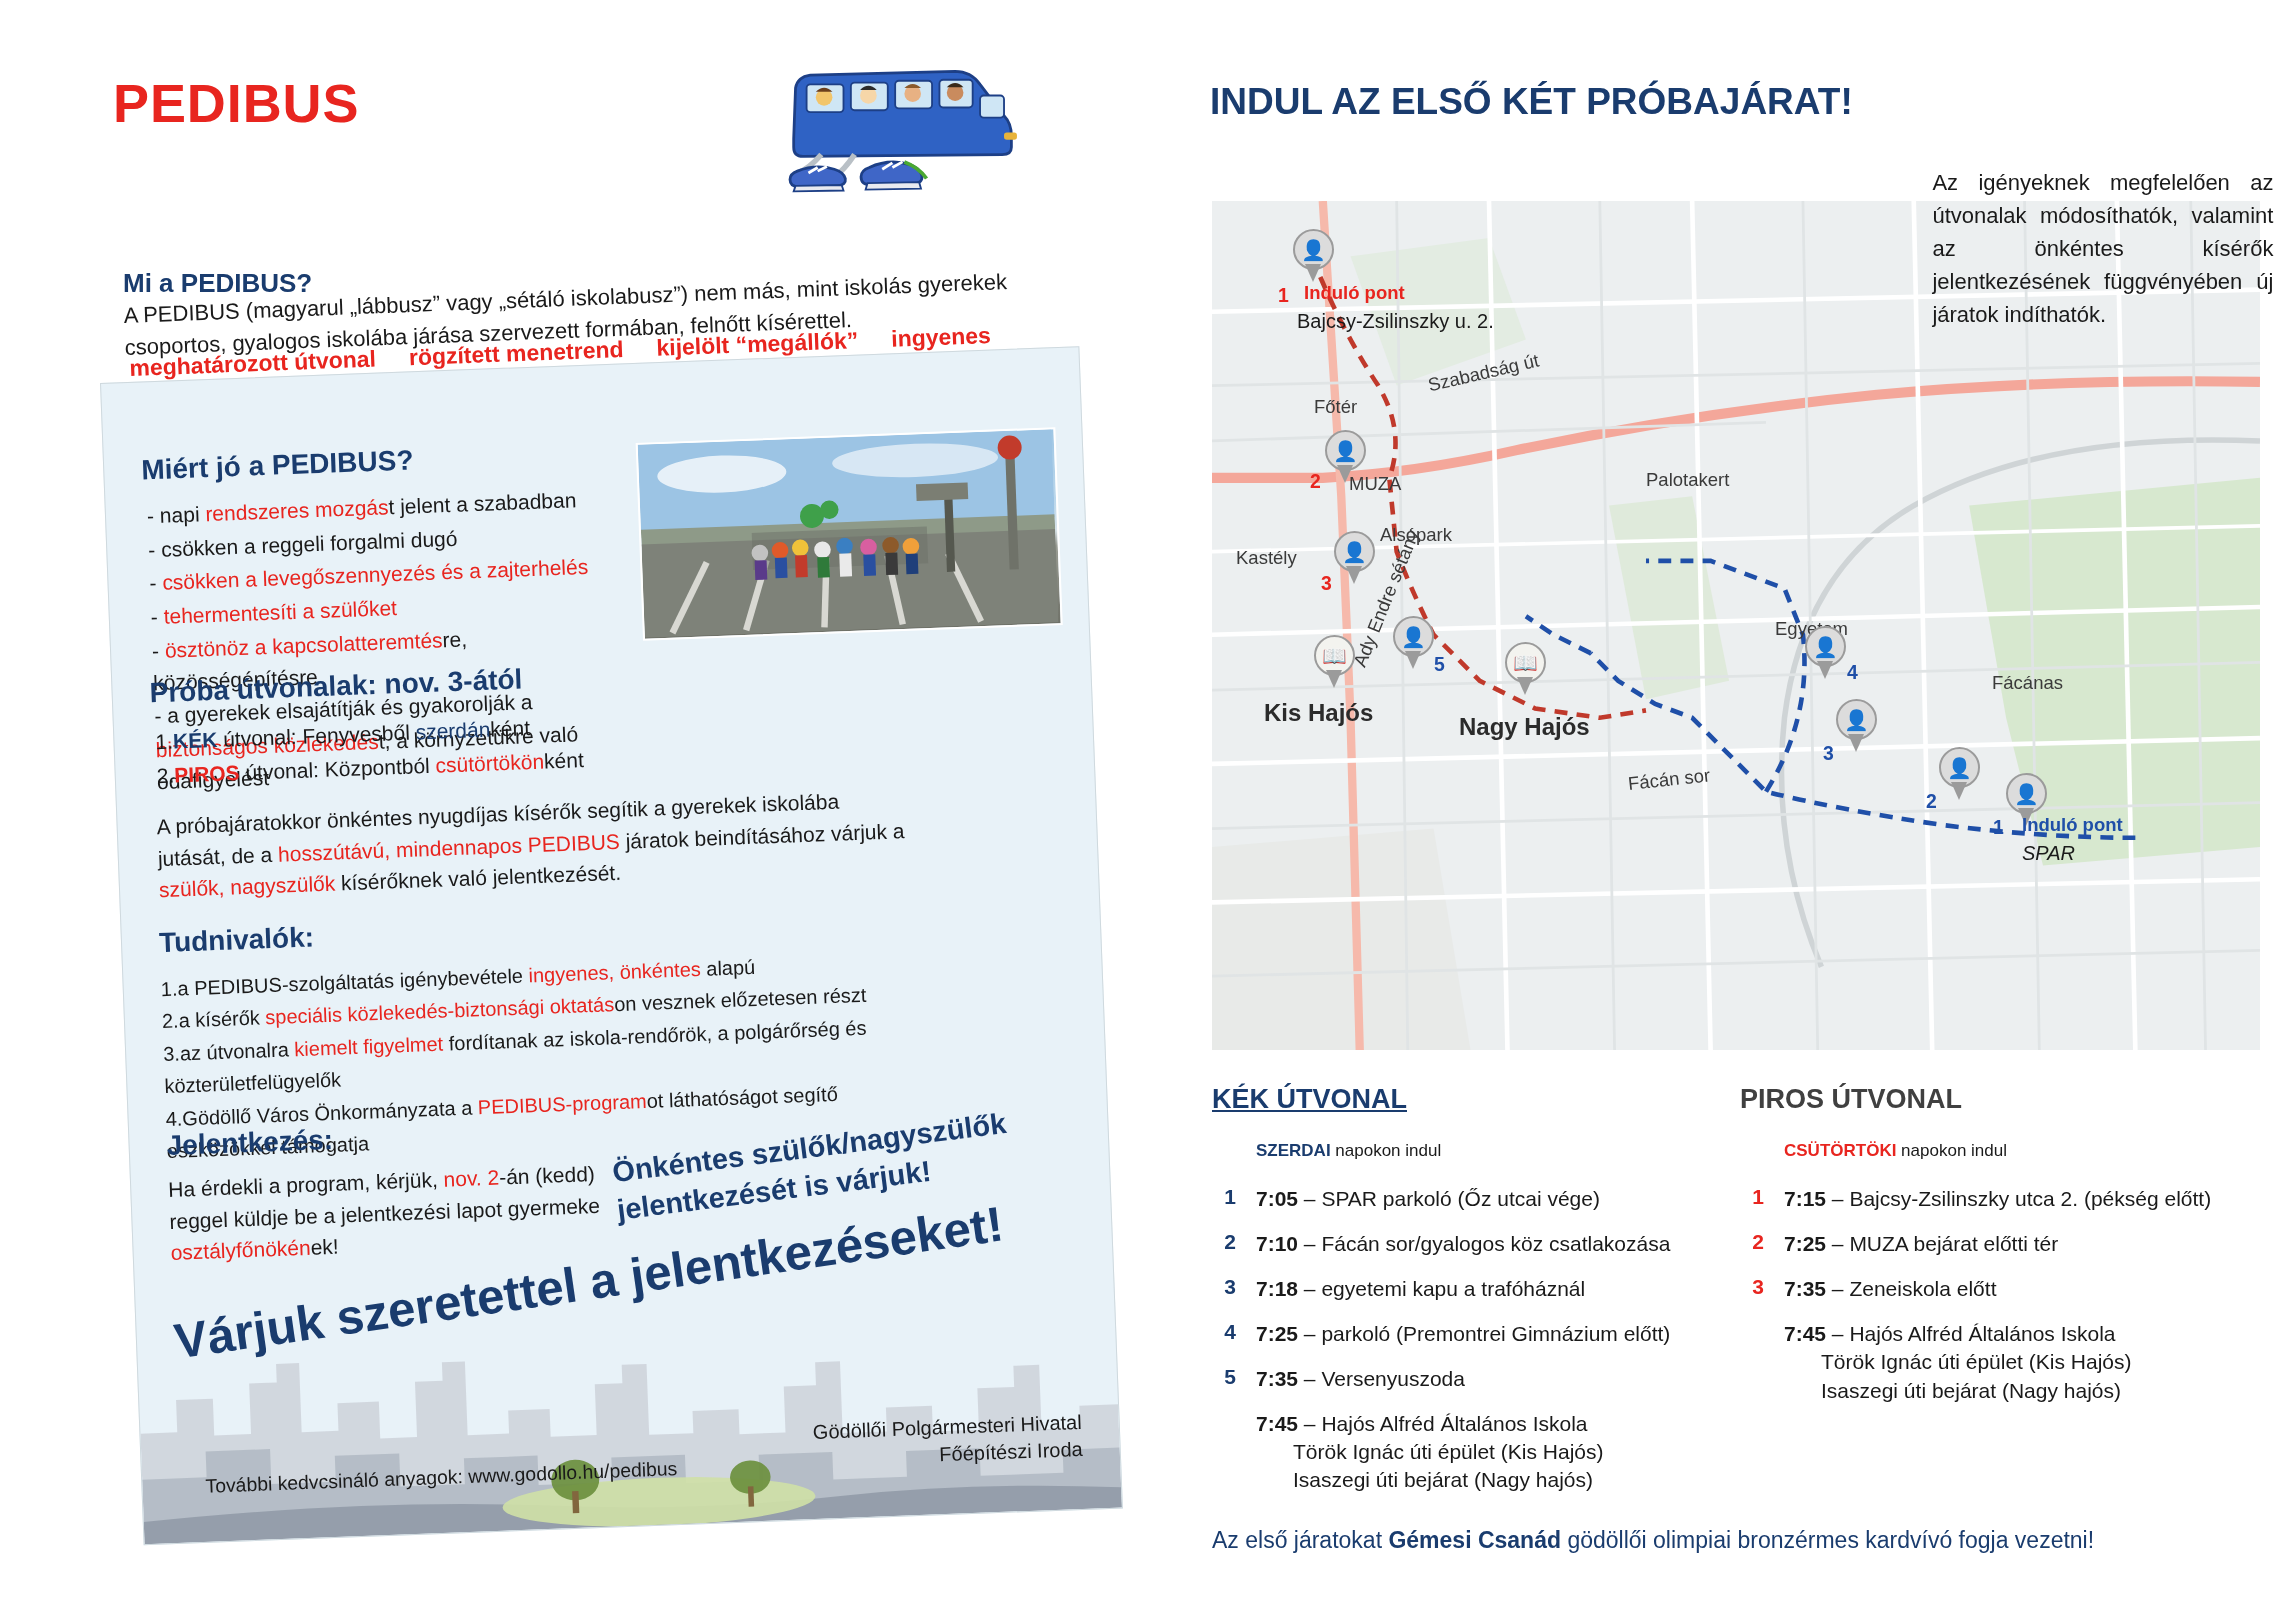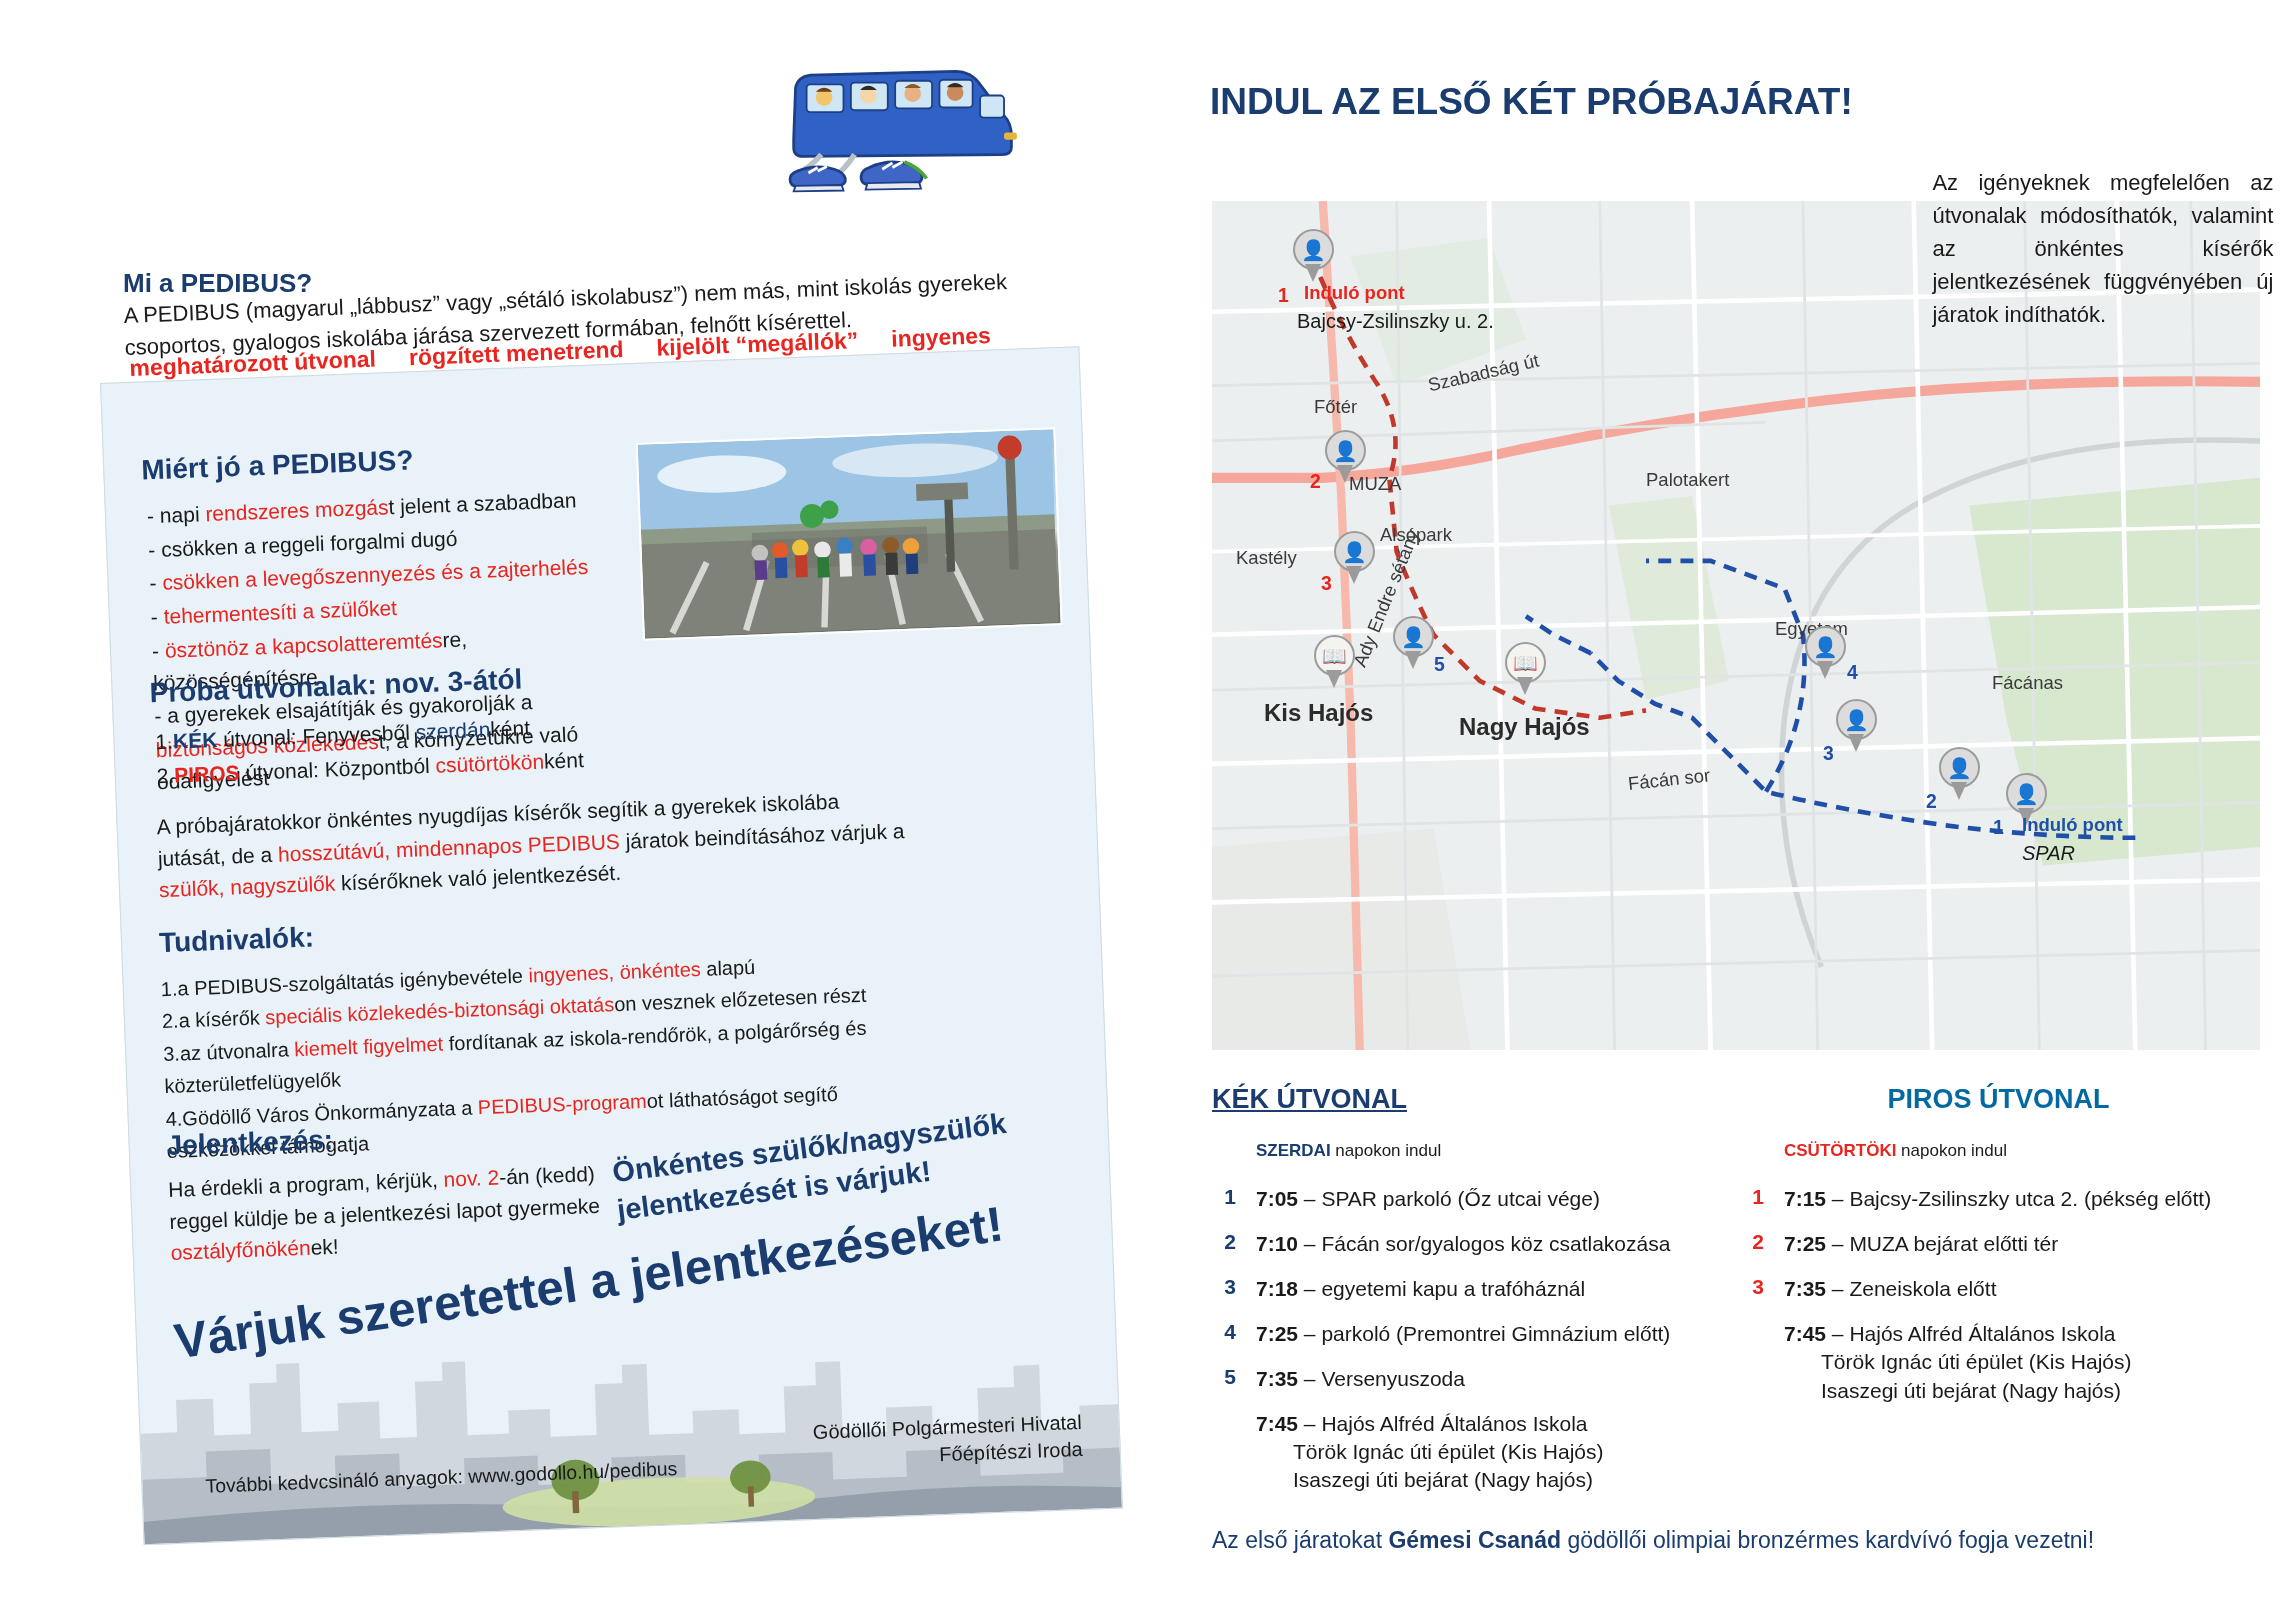--- a/index.html
+++ b/index.html
@@ -124,21 +124,21 @@
   }
   .map-note {
     position: absolute; right: 16.6px; top: 166px; width: 341px;
     font-size: 22px; line-height: 1.5; color: #1a1a1a; text-align: justify;
   }
 
   .col-left { position: absolute; left: 44px; top: 1084px; width: 498px; }
   .col-right { position: absolute; left: 572px; top: 1084px; width: 517px; }
   .col-h { font-size: 27px; font-weight: bold; }
   .col-h.kek { color: #1a3c6e; text-decoration: underline; }
-  .col-h.piros { color: #0369a1; text-align: center; }
+  .col-h.piros { color: #404040; }
   .col-sub { margin-top: 26px; margin-left: 44px; font-size: 17px; color: #1a1a1a; }
   .col-sub .day { font-weight: bold; }
   .stops { margin-top: 24px; font-size: 21px; }
   .stop { display: flex; align-items: flex-start; margin-bottom: 16.6px; }
   .stop .num { width: 44px; flex: none; color: #1a3c6e; font-weight: bold; text-align: right; padding-right: 20px; }
   .stop .num.r { color: #e8251f; }
   .stop .txt { flex: 1; line-height: 1.35; }
   .stop .txt b { font-weight: bold; }
   .stop .sub2 { margin-left: 37px; }
 
@@ -174,20 +174,21 @@
   .start-label { position: absolute; font-size: 18.5px; font-weight: bold; color: #e8251f; white-space: nowrap; }
   .start-label.b { color: #1f4fa8; }
 </style>
 </head>
 <body>
 
 <div class="page">
 
   <div class="left">
 
+    <div class="brand-title">PEDIBUS</div>
 
     <div class="bus-wrap">
       <svg width="286" height="148" viewBox="0 0 310 160">
         <g>
           <path d="M30 95 L32 40 Q34 28 48 26 L205 22 Q222 22 232 36 L258 70 Q266 78 266 92 L266 104 Q266 112 256 112 L40 114 Q30 114 30 104 Z" fill="#2f62c4" stroke="#1d3f86" stroke-width="3"></path>
           <rect x="44" y="36" width="40" height="30" rx="4" fill="#cfe6f5" stroke="#1d3f86" stroke-width="2"></rect>
           <rect x="92" y="34" width="40" height="30" rx="4" fill="#cfe6f5" stroke="#1d3f86" stroke-width="2"></rect>
           <rect x="140" y="32" width="40" height="30" rx="4" fill="#cfe6f5" stroke="#1d3f86" stroke-width="2"></rect>
           <rect x="188" y="31" width="36" height="30" rx="4" fill="#cfe6f5" stroke="#1d3f86" stroke-width="2"></rect>
           <rect x="232" y="48" width="26" height="24" rx="4" fill="#cfe6f5" stroke="#1d3f86" stroke-width="2"></rect>

